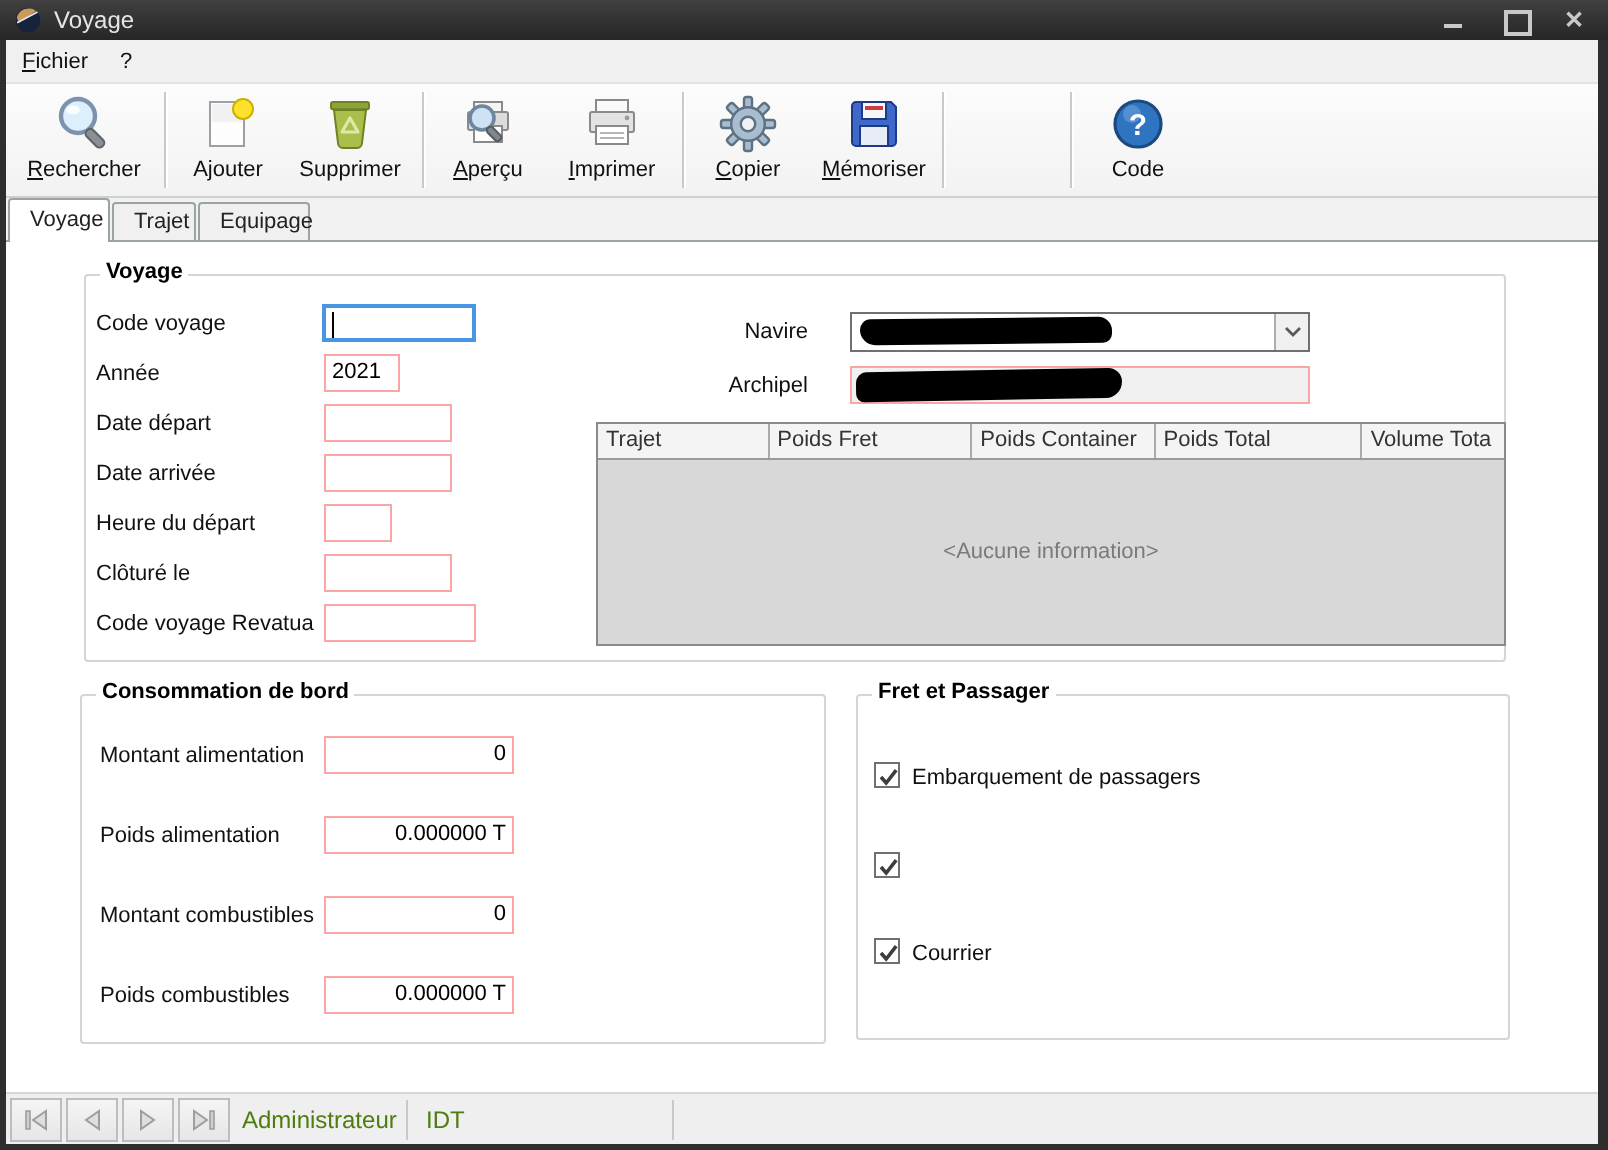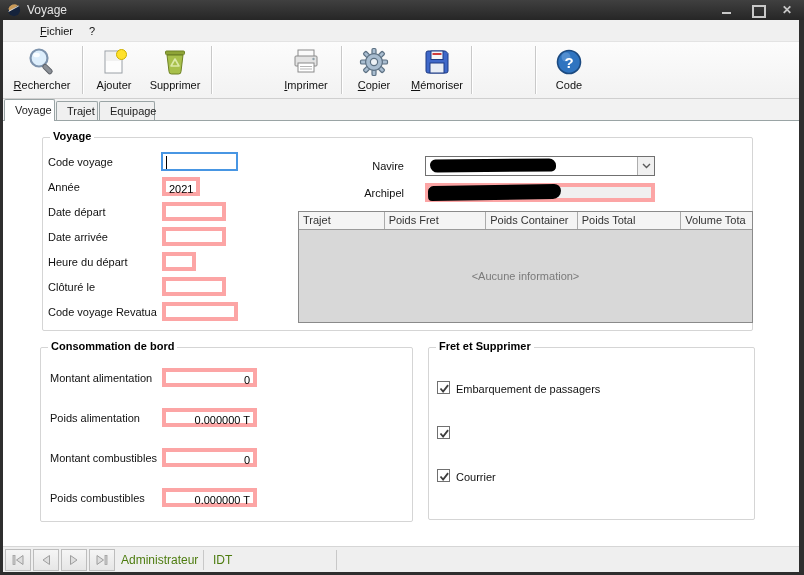--- a/index.html
+++ b/index.html
@@ -13,21 +13,21 @@
   .title-icon { width:14px; height:14px; margin-left:7px; }
   .title-text { color:#e6e6e6; font-size:12px; margin-left:6px; }
   .win-controls { position:absolute; right:10px; top:0; height:20px; display:flex; align-items:center; gap:16px; }
   .wc { width:14px; height:12px; position:relative; cursor:default; }
   .wc-min::after { content:""; position:absolute; left:2px; bottom:2px; width:9px; height:2px; background:#c9c9c9; }
   .wc-max::after { content:""; position:absolute; left:2px; top:1px; width:10px; height:9px; border:2px solid #c9c9c9; }
   .wc-close { color:#c9c9c9; font-size:12px; font-weight:bold; line-height:12px; text-align:center; }
 
   
   .menubar { position:absolute; left:3px; top:20px; width:796px; height:22px; background:#f0f0f0;
-    border-bottom:1px solid #e3e3e3; display:flex; align-items:center;padding-left:29px; }
+    border-bottom:1px solid #e3e3e3; display:flex; align-items:center; }
   .menu-item { padding:2px 8px; color:#111; }
   .menu-item u { text-decoration:underline; }
 
   
   .toolbar { position:absolute; left:3px; top:42px; width:796px; height:57px;
     background:linear-gradient(#fcfcfc,#f2f2f2); border-bottom:1px solid #cfcfcf; }
   .tb-btn { position:absolute; top:2px; height:53px; display:flex; flex-direction:column; align-items:center; justify-content:flex-start; cursor:default; }
   .tb-icon { width:32px; height:32px; margin-top:2px; }
   .tb-label { font-size:11px; color:#111; margin-top:1px; white-space:nowrap; }
   .tb-sep { position:absolute; top:4px; width:1px; height:48px; background:#c9c9c9; box-shadow:1px 0 0 #ffffff; }
@@ -40,21 +40,21 @@
 
   
   .page { position:absolute; left:3px; top:120px; width:796px; height:426px; background:#fff; border-top:1px solid #9aa4a5; }
 
   
   .groupbox { position:absolute; border:1px solid #d5d5d5; border-radius:2px; background:#fff; }
   .group-title { position:absolute; background:#fff; font-weight:bold; padding:0 3px; z-index:2; }
 
   
   .fld-label { position:absolute; color:#111; white-space:nowrap; }
-  .textbox { position:absolute; height:19px; background:#fff; border:4px solid #fca5a5; line-height:17px; padding:0 3px; }
+  .textbox { position:absolute; height:19px; background:#fff; border:1px solid #fca5a5; line-height:17px; padding:0 3px; }
   .textbox.focused { border:2px solid #4896e3; }
   .caret { position:absolute; left:3px; top:2px; width:1px; height:13px; background:#000; }
   .textbox.right { text-align:right; }
   .textbox.readonly { background:#f0f0f0; }
   .combobox { position:absolute; height:20px; background:#fff; border:1px solid #707070; }
   .combo-btn { position:absolute; right:0; top:0; width:17px; height:18px; background:#f0f0f0;
     border-left:1px solid #adadad; display:flex; align-items:center; justify-content:center; }
   .redaction { position:absolute; background:#000; }
 
   
@@ -125,20 +125,30 @@
     <div class="tb-btn" style="left:140px;width:64px;">
       <svg class="tb-icon" viewBox="0 0 32 32">
         <path d="M8 9 h16 l-2 16.5 a2.5 2.5 0 0 1 -2.5 2.5 h-7 a2.5 2.5 0 0 1 -2.5 -2.5 z" fill="#a8c04b" stroke="#6e8224"></path>
         <rect x="6.5" y="5" width="19" height="3.6" rx="1" fill="#8ea437" stroke="#6e8224"></rect>
         <path d="M16 13 l4 7 h-8 z" fill="none" stroke="#dce9a8" stroke-width="1.6" stroke-linejoin="round"></path>
       </svg>
       <span class="tb-label">Supprimer</span>
     </div>
     <div class="tb-sep" style="left:208px;"></div>
 
+    <div class="tb-btn" style="left:213px;width:56px;">
+      <svg class="tb-icon" viewBox="0 0 32 32">
+        <rect x="9" y="5" width="14" height="6" fill="#f5f5f5" stroke="#8a8a8a"></rect>
+        <rect x="6" y="10" width="20" height="9" rx="1" fill="#dcdcdc" stroke="#8a8a8a"></rect>
+        <rect x="9" y="17" width="14" height="8" fill="#fff" stroke="#8a8a8a"></rect>
+        <circle cx="13" cy="13" r="6" fill="#cfe2f3" stroke="#6f86a0" stroke-width="1.8"></circle>
+        <rect x="17.3" y="16.7" width="8.5" height="3.6" rx="1.6" transform="rotate(45 17.3 16.7)" fill="#80868d" stroke="#565a60"></rect>
+      </svg>
+      <span class="tb-label"><u>A</u>perçu</span>
+    </div>
 
     <div class="tb-btn" style="left:272px;width:62px;">
       <svg class="tb-icon" viewBox="0 0 32 32">
         <rect x="8" y="4" width="16" height="7" fill="#fafafa" stroke="#8a8a8a"></rect>
         <rect x="5" y="10" width="22" height="10" rx="1" fill="#e3e3e3" stroke="#8a8a8a"></rect>
         <rect x="8" y="17" width="16" height="9" fill="#fff" stroke="#8a8a8a"></rect>
         <line x1="10" y1="20.5" x2="22" y2="20.5" stroke="#b5b5b5"></line>
         <line x1="10" y1="23" x2="22" y2="23" stroke="#b5b5b5"></line>
         <circle cx="23.5" cy="13" r="1.2" fill="#8fa0a8"></circle>
       </svg>
@@ -255,21 +265,21 @@
   <div class="fld-label" style="left:50px;top:412px;">Poids alimentation</div>
   <div class="textbox right" style="left:162px;top:408px;width:95px;">0.000000 T</div>
 
   <div class="fld-label" style="left:50px;top:452px;">Montant combustibles</div>
   <div class="textbox right" style="left:162px;top:448px;width:95px;">0</div>
 
   <div class="fld-label" style="left:50px;top:492px;">Poids combustibles</div>
   <div class="textbox right" style="left:162px;top:488px;width:95px;">0.000000 T</div>
 
   <div class="groupbox" style="left:428px;top:347px;width:327px;height:173px;"></div>
-  <div class="group-title" style="left:436px;top:340px;">Fret et Supprimer</div>
+  <div class="group-title" style="left:436px;top:340px;">Fret et Passager</div>
 
   <div class="checkbox" style="left:437px;top:381px;">
     <svg width="13" height="13" viewBox="0 0 13 13">
         <path d="M2.5 6.5 l2.6 3 5 -6.4" fill="none" stroke="#3d3d3d" stroke-width="1.8"></path>
       </svg>
   </div>
   <div class="cb-label" style="left:456px;top:383px;">Embarquement de passagers</div>
 
   <div class="checkbox" style="left:437px;top:426px;">
     <svg width="13" height="13" viewBox="0 0 13 13">

